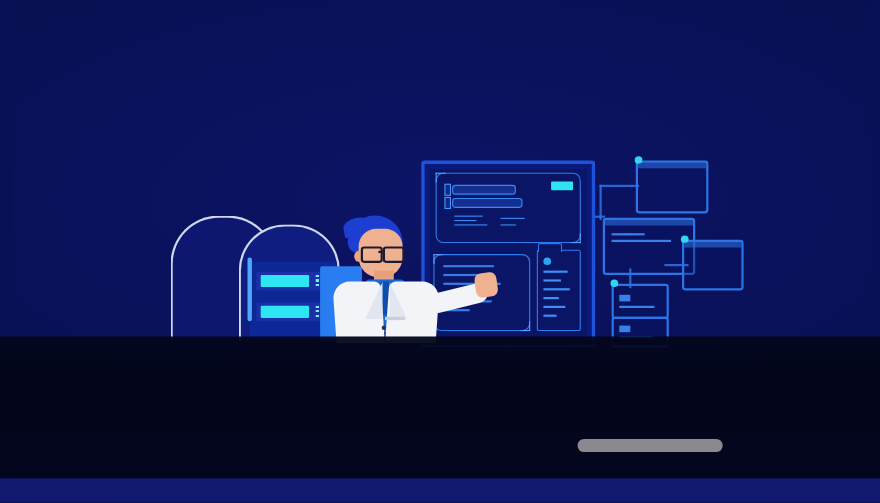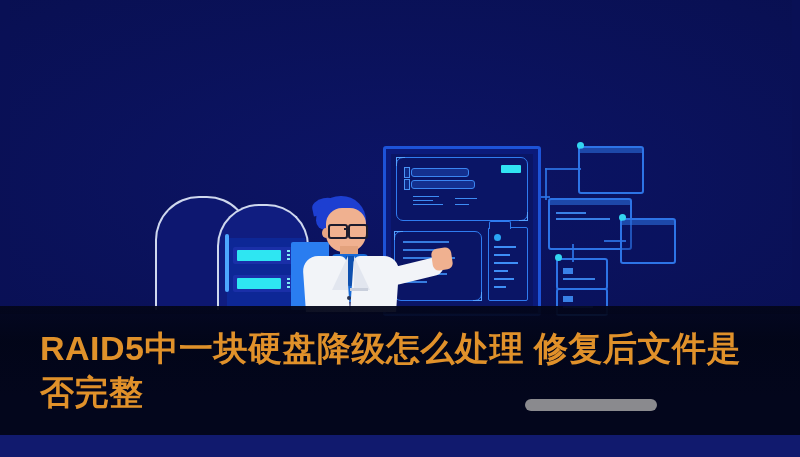--- a/index.html
+++ b/index.html
@@ -296,17 +296,16 @@
     <span class="lapel b"></span>
     <span class="pocket"></span>
     <span class="btn"></span>
   </div>
 
   <div class="desk"></div>
 
   <div class="overlay"></div>
   <div class="footer"></div>
 
-  <div class="title">RAID5中一块硬盘降级怎么处理 修复后文件是否完整</div>
 
   <div class="progress"></div>
 
 </div>
 
 </body></html>

